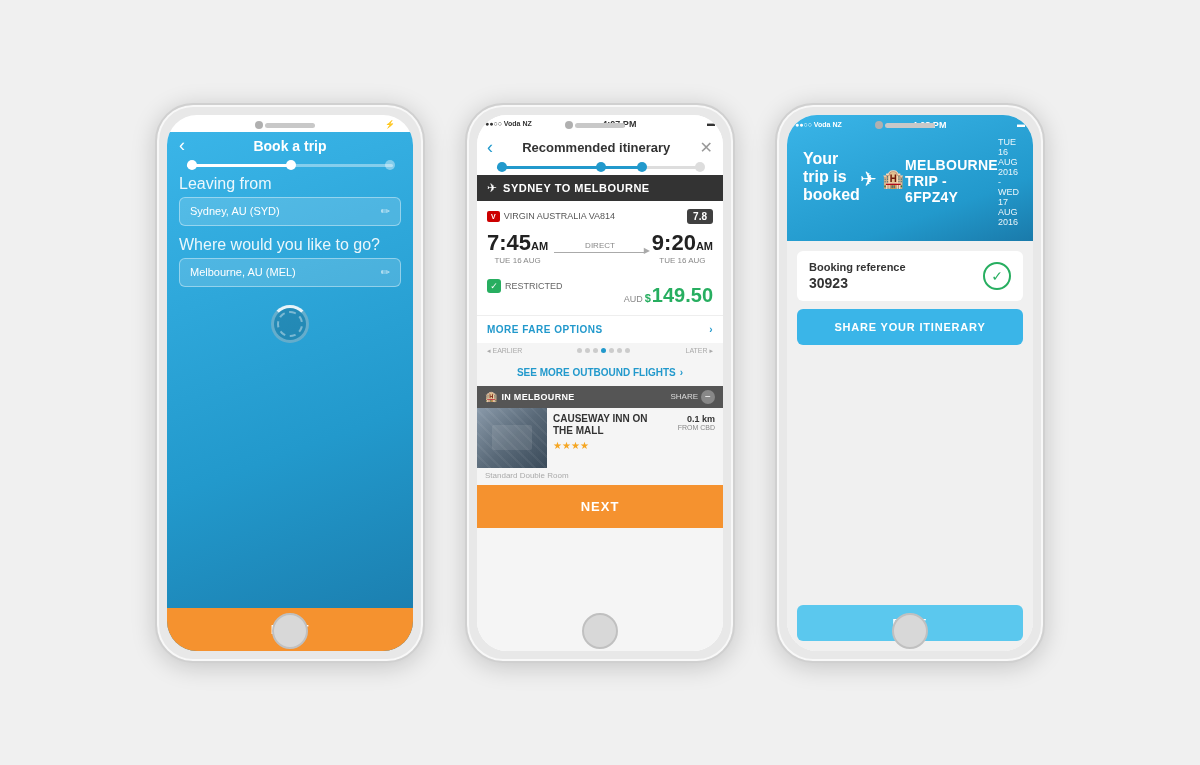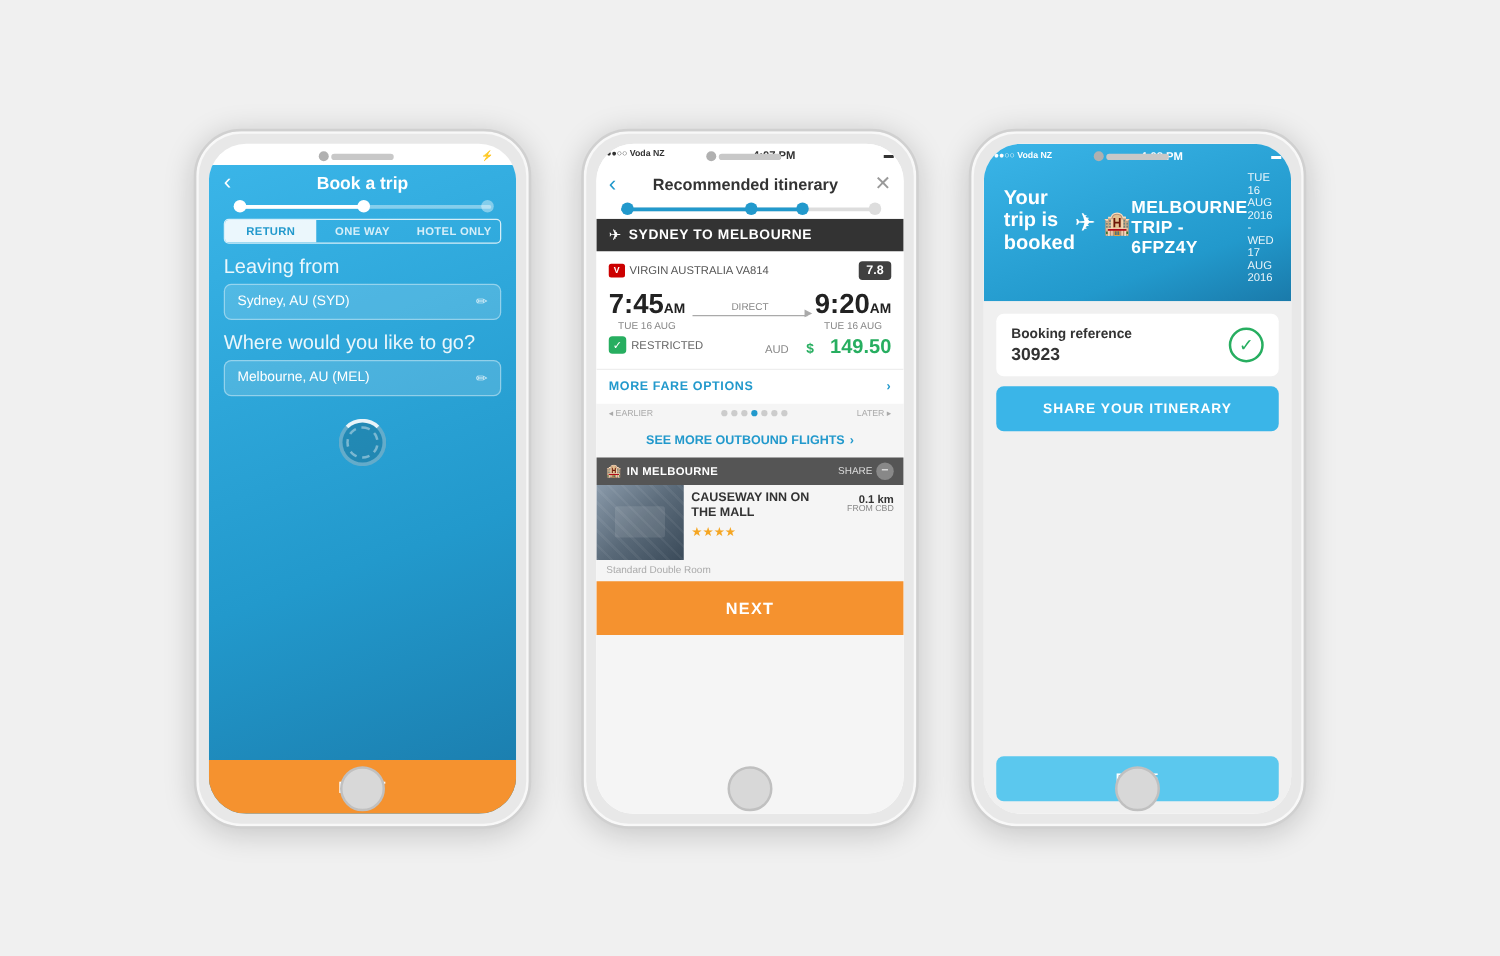--- a/index.html
+++ b/index.html
@@ -335,22 +335,22 @@
       background: #27ae60;
       border-radius: 3px;
       display: flex;
       align-items: center;
       justify-content: center;
       color: #fff;
       font-size: 9px;
     }
     .restricted-text { font-size: 9px; color: #666; }
     .price-text { font-size: 9px; color: #888; }
-    .price-amount { font-size: 16px; font-weight: 700; color: #27ae60; }
-    .price-row { display: flex; align-items: baseline; gap: 13px; }
+    .price-amount { font-size: 20px; font-weight: 700; color: #27ae60; margin-top: 15px; }
+    .price-row { display: flex; align-items: baseline; gap: 1px; }
     .more-fares {
       background: #fff;
       border-top: 1px solid #eee;
       padding: 8px 10px;
       display: flex;
       align-items: center;
       justify-content: space-between;
       font-size: 10px;
       font-weight: 600;
       color: #2299cc;
@@ -570,25 +570,20 @@
 
         <div class="progress-bar">
           <div class="progress-track">
             <div class="progress-fill" style="width:50%;"></div>
             <div class="progress-dot" style="left:0;"></div>
             <div class="progress-dot" style="left:48%;"></div>
             <div class="progress-dot" style="left:96%;opacity:0.4;"></div>
           </div>
         </div>
 
-        <div class="s1-tabs">
-          <div class="s1-tab active">RETURN</div>
-          <div class="s1-tab">ONE WAY</div>
-          <div class="s1-tab">HOTEL ONLY</div>
-        </div>
 
         <div class="s1-label">Leaving from</div>
         <div class="s1-input">
           <span>Sydney, AU (SYD)</span>
           <span class="edit-icon">✏</span>
         </div>
 
         <div class="s1-label">Where would you like to go?</div>
         <div class="s1-input">
           <span>Melbourne, AU (MEL)</span>

